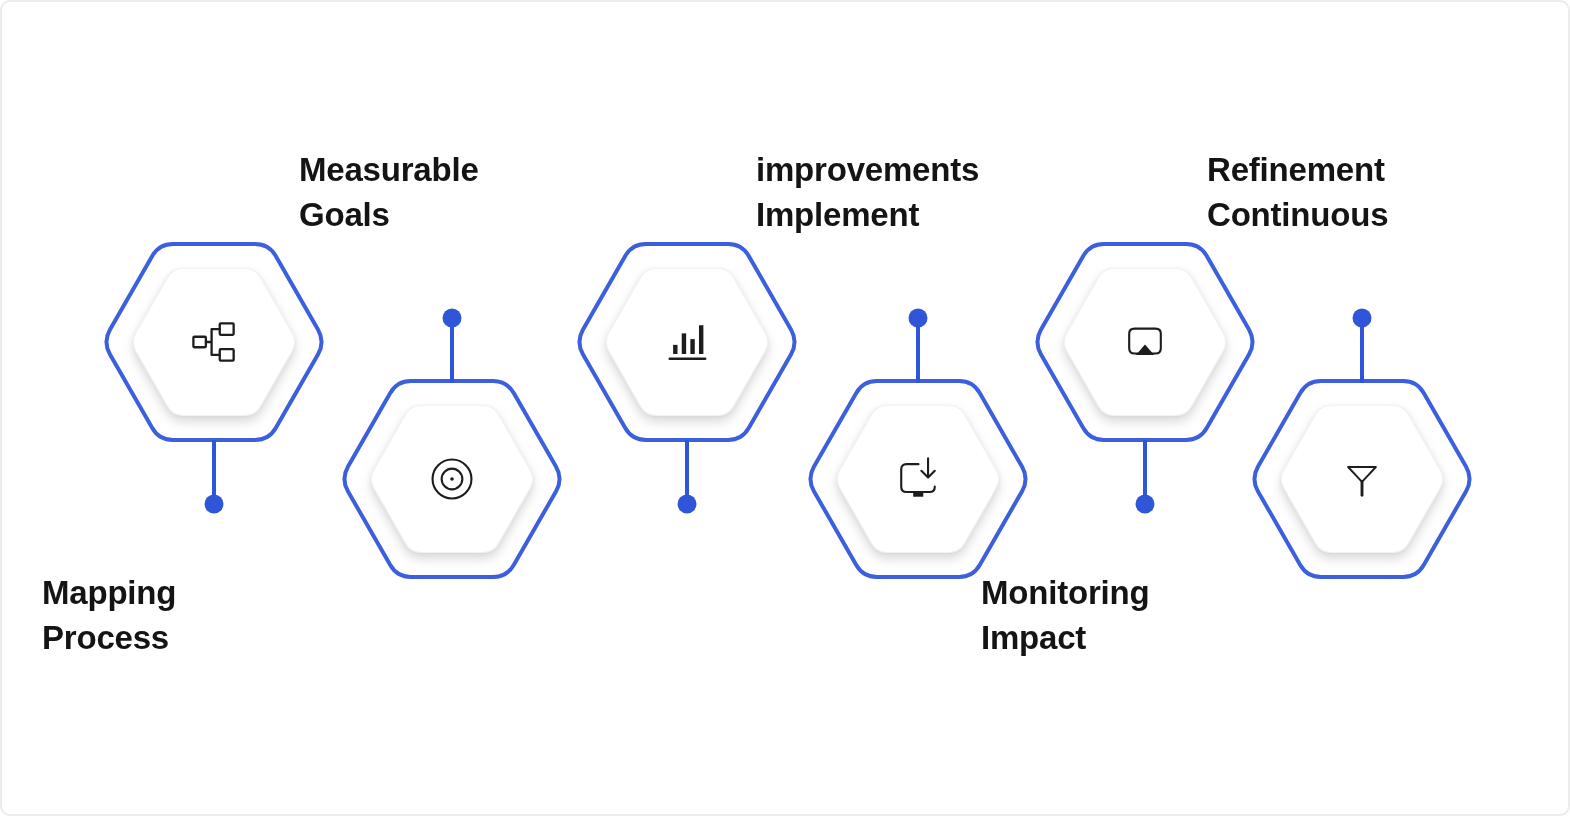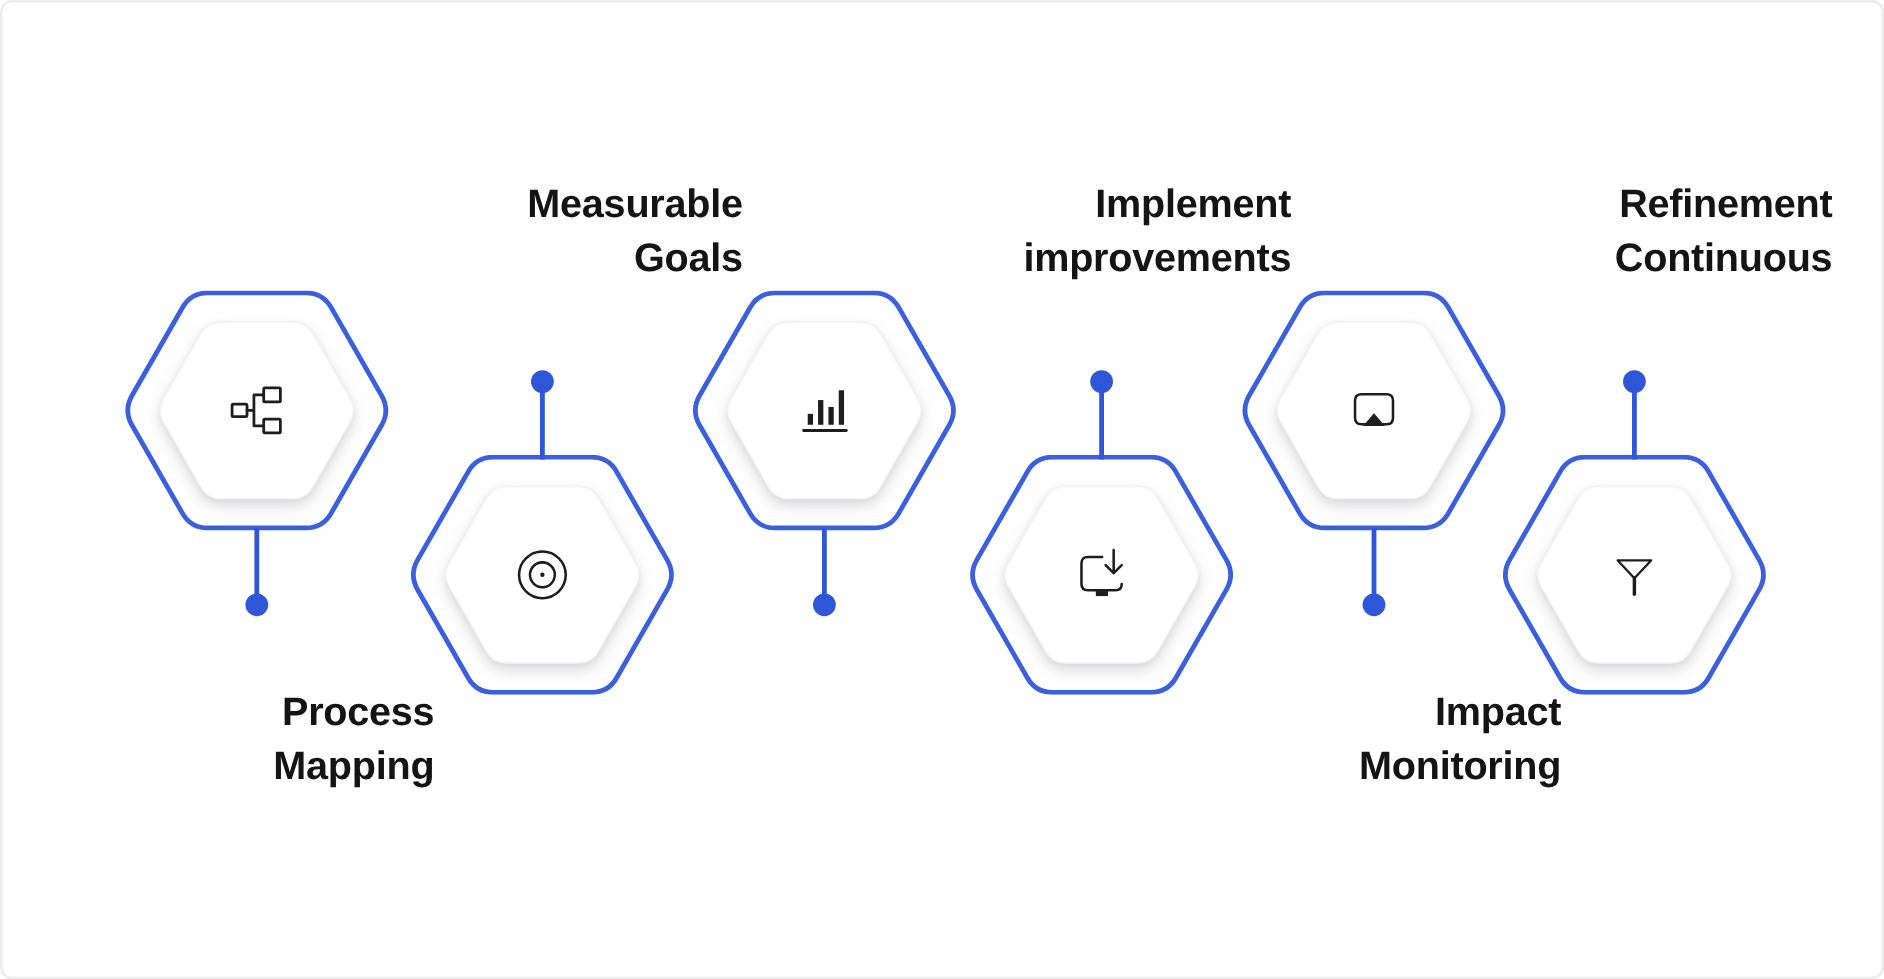--- a/index.html
+++ b/index.html
@@ -19,21 +19,21 @@
   }
   .icon{position:absolute;left:90px;top:77px;width:46px;height:46px;}
   .icon .st{fill:none;stroke:var(--icon-color,#1d1d1d);stroke-width:2.4;stroke-linecap:round;stroke-linejoin:round;}
   .icon .fl{fill:var(--icon-color,#1d1d1d);stroke:none;}
   .connector{position:absolute;left:100px;width:26px;height:78px;}
   .connector .ln{stroke:var(--accent,#2F55D9);stroke-width:4;}
   .connector .dt{fill:var(--accent,#2F55D9);}
   .conn-below{top:196px;}
   .conn-above{top:-72px;}
   .label{
-    position:absolute;width:320px;text-align:right;
+    position:absolute;width:320px;text-align:left;
     font-size:33px;line-height:45px;font-weight:600;
     color:var(--text-color,#141414);letter-spacing:-0.2px;
   }
   .label span{display:block;}
   .label-below{top:328px;}
   .label-above{top:-232px;}
 </style>
 </head>
 <body>
 
@@ -50,22 +50,22 @@
       <rect class="st" x="2.5" y="18.5" width="13" height="11" rx="1"></rect>
       <path class="st" d="M15.5 24 H21.5 M21.5 10.5 V37.5 M21.5 10.5 H30 M21.5 37.5 H30"></path>
       <rect class="st" x="30" y="4.5" width="14.5" height="12" rx="1"></rect>
       <rect class="st" x="30" y="31.5" width="14.5" height="12" rx="1"></rect>
     </svg>
     <svg class="connector conn-below" viewBox="0 0 26 78">
       <line class="ln" x1="13" y1="2" x2="13" y2="62"></line>
         <circle class="dt" cx="13" cy="66" r="9.5"></circle>
     </svg>
     <div class="label label-below" style="left:-59px">
+      <span>Mapping</span>
       <span>Process</span>
-      <span>Mapping</span>
     </div>
   </div>
 
   <div class="node" style="left:337px;top:377px">
     <svg width="226" height="200" viewBox="0 0 226 200">
       <path class="hex-outer" d="M72 2 L154 2 Q168 2 174.9 14.2 L217.1 87.8 Q224 100 217.1 112.2 L174.9 185.8 Q168 198 154 198 L72 198 Q58 198 51.1 185.8 L8.9 112.2 Q2 100 8.9 87.8 L51.1 14.2 Q58 2 72 2 Z"></path>
       <g transform="translate(28.25,25) scale(0.75)">
         <path class="hex-inner" d="M72 2 L154 2 Q168 2 174.9 14.2 L217.1 87.8 Q224 100 217.1 112.2 L174.9 185.8 Q168 198 154 198 L72 198 Q58 198 51.1 185.8 L8.9 112.2 Q2 100 8.9 87.8 L51.1 14.2 Q58 2 72 2 Z"></path>
       </g>
     </svg>
@@ -114,43 +114,43 @@
     <svg class="icon" viewBox="0 0 48 48">
       <path class="st" style="stroke-width:2.2" d="M24.5 8.5 H12 Q6.5 8.5 6.5 14 V32 Q6.5 37.5 12 37.5 H36 Q41.5 37.5 41.5 32"></path>
       <path class="st" style="stroke-width:2.2" d="M34.5 2.5 V22 M27.5 15.5 L34.5 22.5 L41.5 15.5"></path>
       <rect class="fl" x="19" y="37.5" width="10.5" height="5"></rect>
     </svg>
     <svg class="connector conn-above" viewBox="0 0 26 78">
       <circle class="dt" cx="13" cy="11" r="9.5"></circle>
         <line class="ln" x1="13" y1="11" x2="13" y2="76"></line>
     </svg>
     <div class="label label-above" style="left:-49px">
+      <span>improvements</span>
       <span>Implement</span>
-      <span>improvements</span>
     </div>
   </div>
 
   <div class="node" style="left:1030px;top:240px">
     <svg width="226" height="200" viewBox="0 0 226 200">
       <path class="hex-outer" d="M72 2 L154 2 Q168 2 174.9 14.2 L217.1 87.8 Q224 100 217.1 112.2 L174.9 185.8 Q168 198 154 198 L72 198 Q58 198 51.1 185.8 L8.9 112.2 Q2 100 8.9 87.8 L51.1 14.2 Q58 2 72 2 Z"></path>
       <g transform="translate(28.25,25) scale(0.75)">
         <path class="hex-inner" d="M72 2 L154 2 Q168 2 174.9 14.2 L217.1 87.8 Q224 100 217.1 112.2 L174.9 185.8 Q168 198 154 198 L72 198 Q58 198 51.1 185.8 L8.9 112.2 Q2 100 8.9 87.8 L51.1 14.2 Q58 2 72 2 Z"></path>
       </g>
     </svg>
     <svg class="icon" viewBox="0 0 48 48">
       <path class="st" style="stroke-width:2.2" d="M17.5 36 H13 Q7.5 36 7.5 30.5 V15.5 Q7.5 10 13 10 H35 Q40.5 10 40.5 15.5 V30.5 Q40.5 36 35 36 H30.5"></path>
       <path class="fl" d="M24 26.5 L33.5 37.5 H14.5 Z"></path>
     </svg>
     <svg class="connector conn-below" viewBox="0 0 26 78">
       <line class="ln" x1="13" y1="2" x2="13" y2="62"></line>
         <circle class="dt" cx="13" cy="66" r="9.5"></circle>
     </svg>
     <div class="label label-below" style="left:-51px">
+      <span>Monitoring</span>
       <span>Impact</span>
-      <span>Monitoring</span>
     </div>
   </div>
 
   <div class="node" style="left:1247px;top:377px">
     <svg width="226" height="200" viewBox="0 0 226 200">
       <path class="hex-outer" d="M72 2 L154 2 Q168 2 174.9 14.2 L217.1 87.8 Q224 100 217.1 112.2 L174.9 185.8 Q168 198 154 198 L72 198 Q58 198 51.1 185.8 L8.9 112.2 Q2 100 8.9 87.8 L51.1 14.2 Q58 2 72 2 Z"></path>
       <g transform="translate(28.25,25) scale(0.75)">
         <path class="hex-inner" d="M72 2 L154 2 Q168 2 174.9 14.2 L217.1 87.8 Q224 100 217.1 112.2 L174.9 185.8 Q168 198 154 198 L72 198 Q58 198 51.1 185.8 L8.9 112.2 Q2 100 8.9 87.8 L51.1 14.2 Q58 2 72 2 Z"></path>
       </g>
     </svg>

